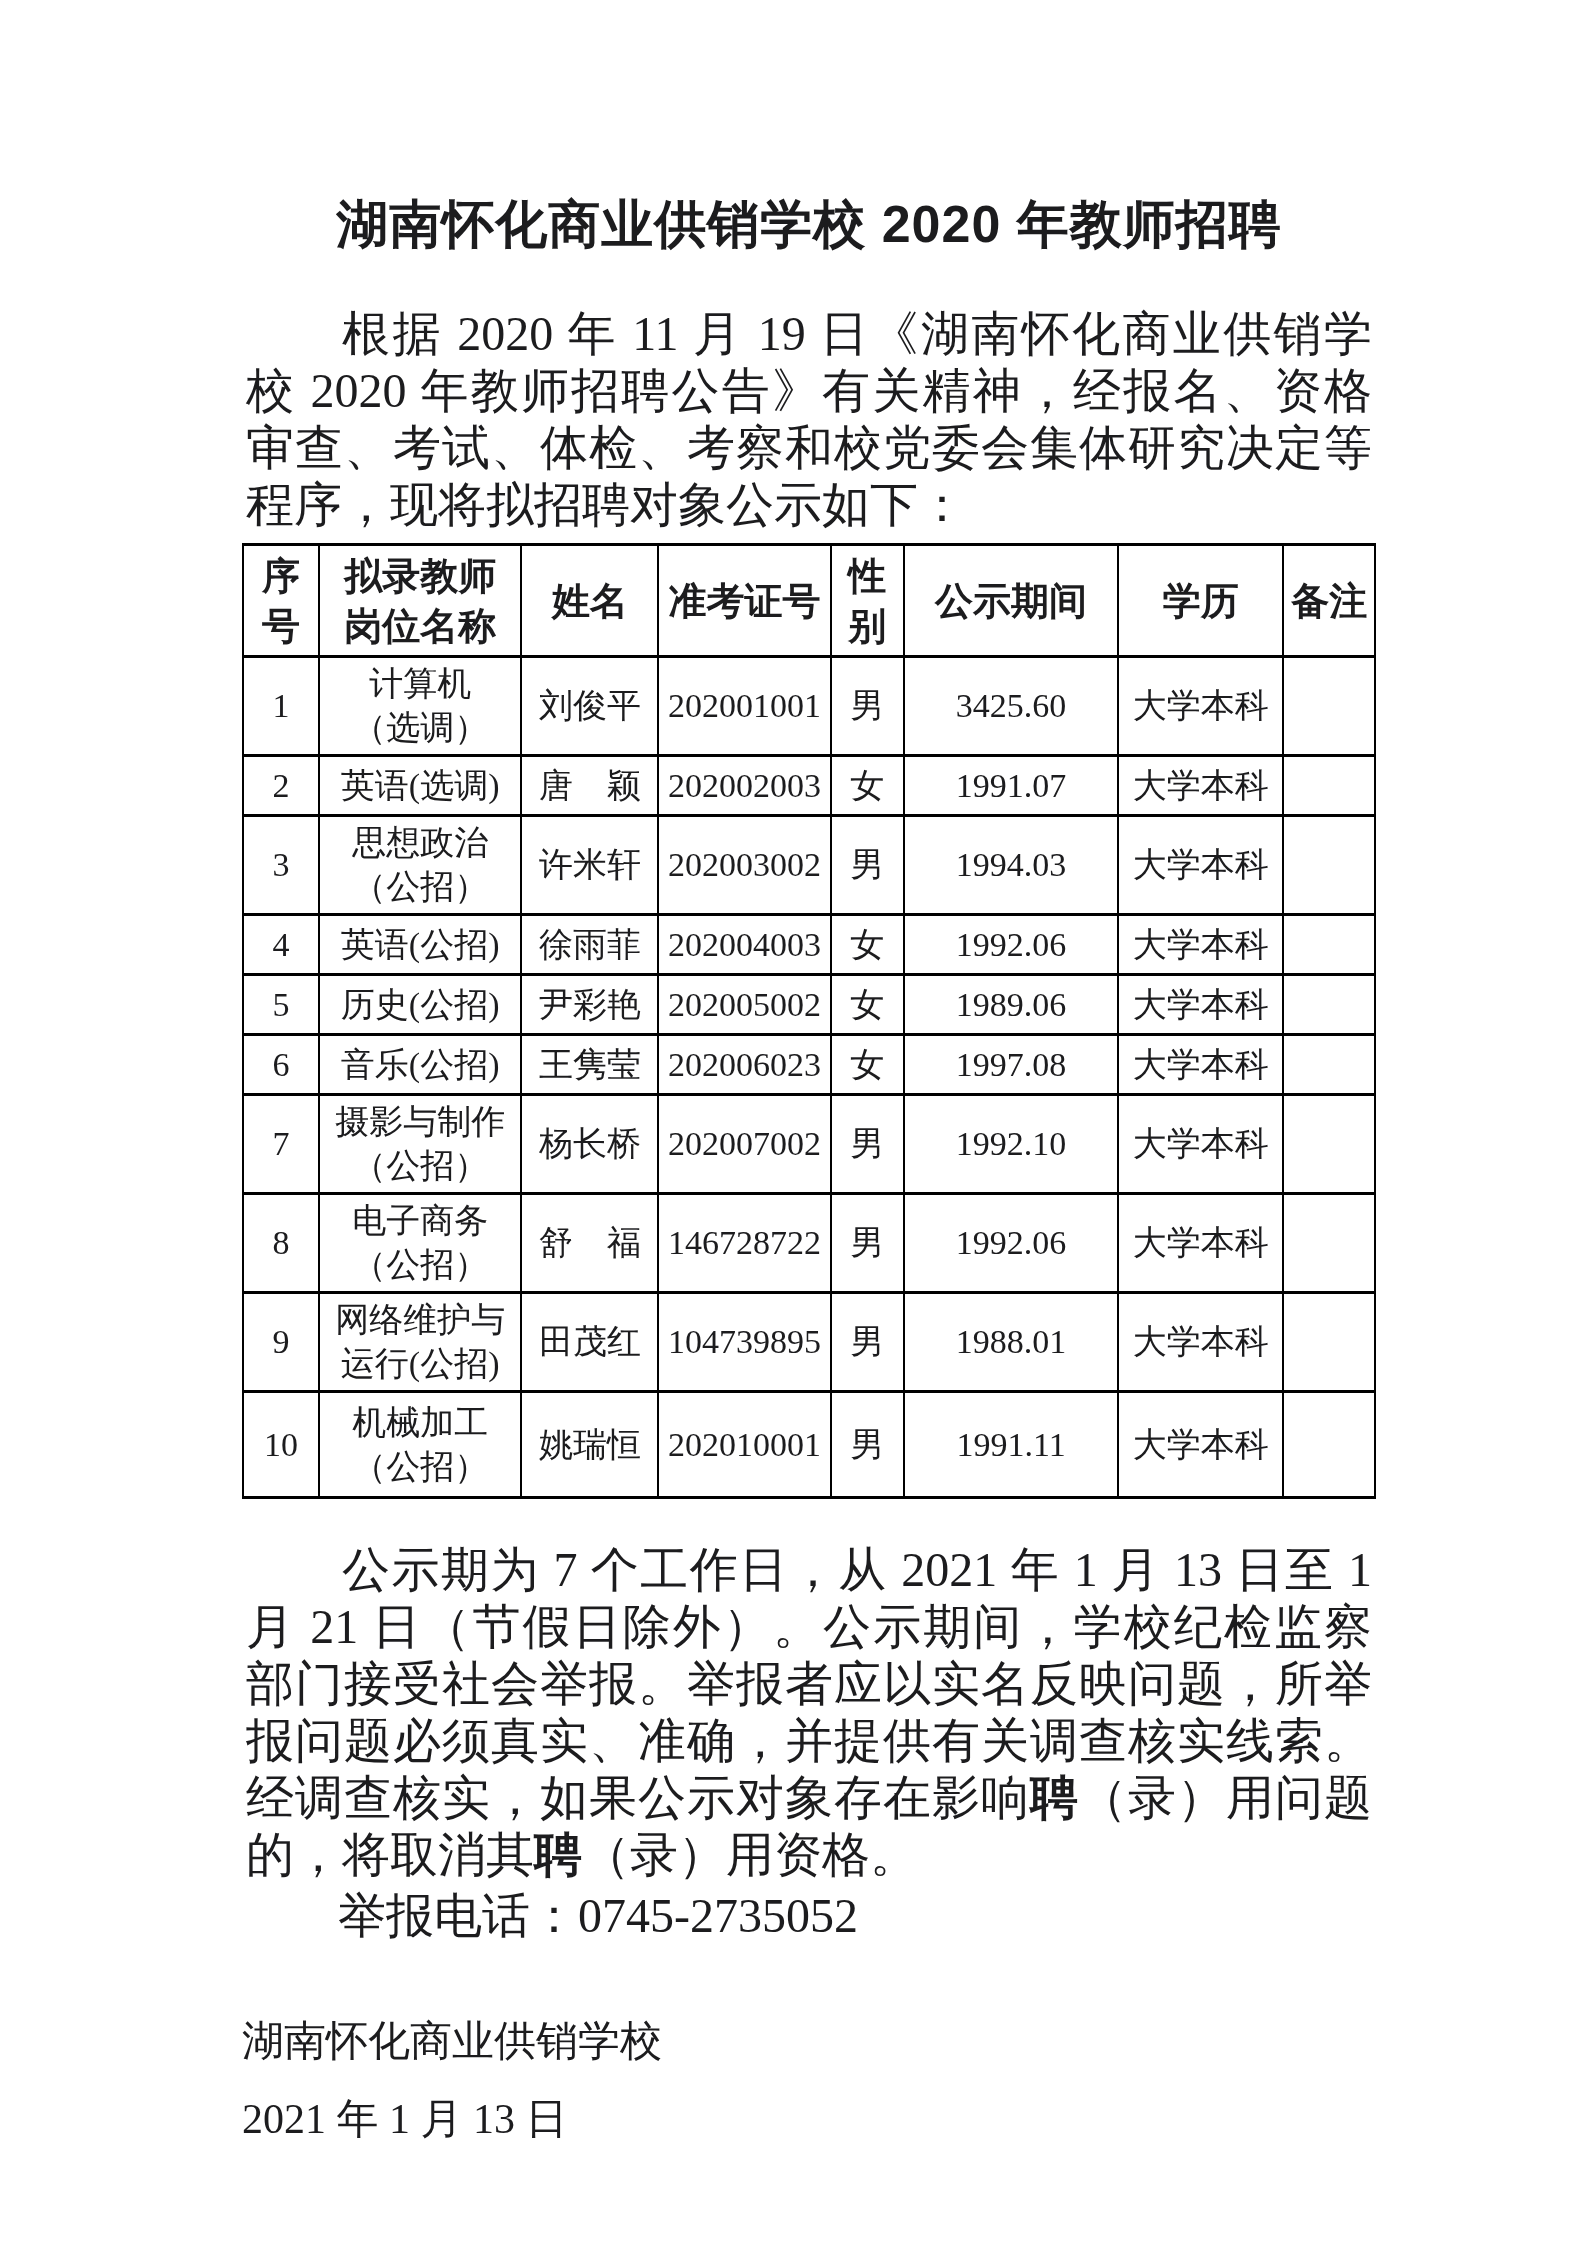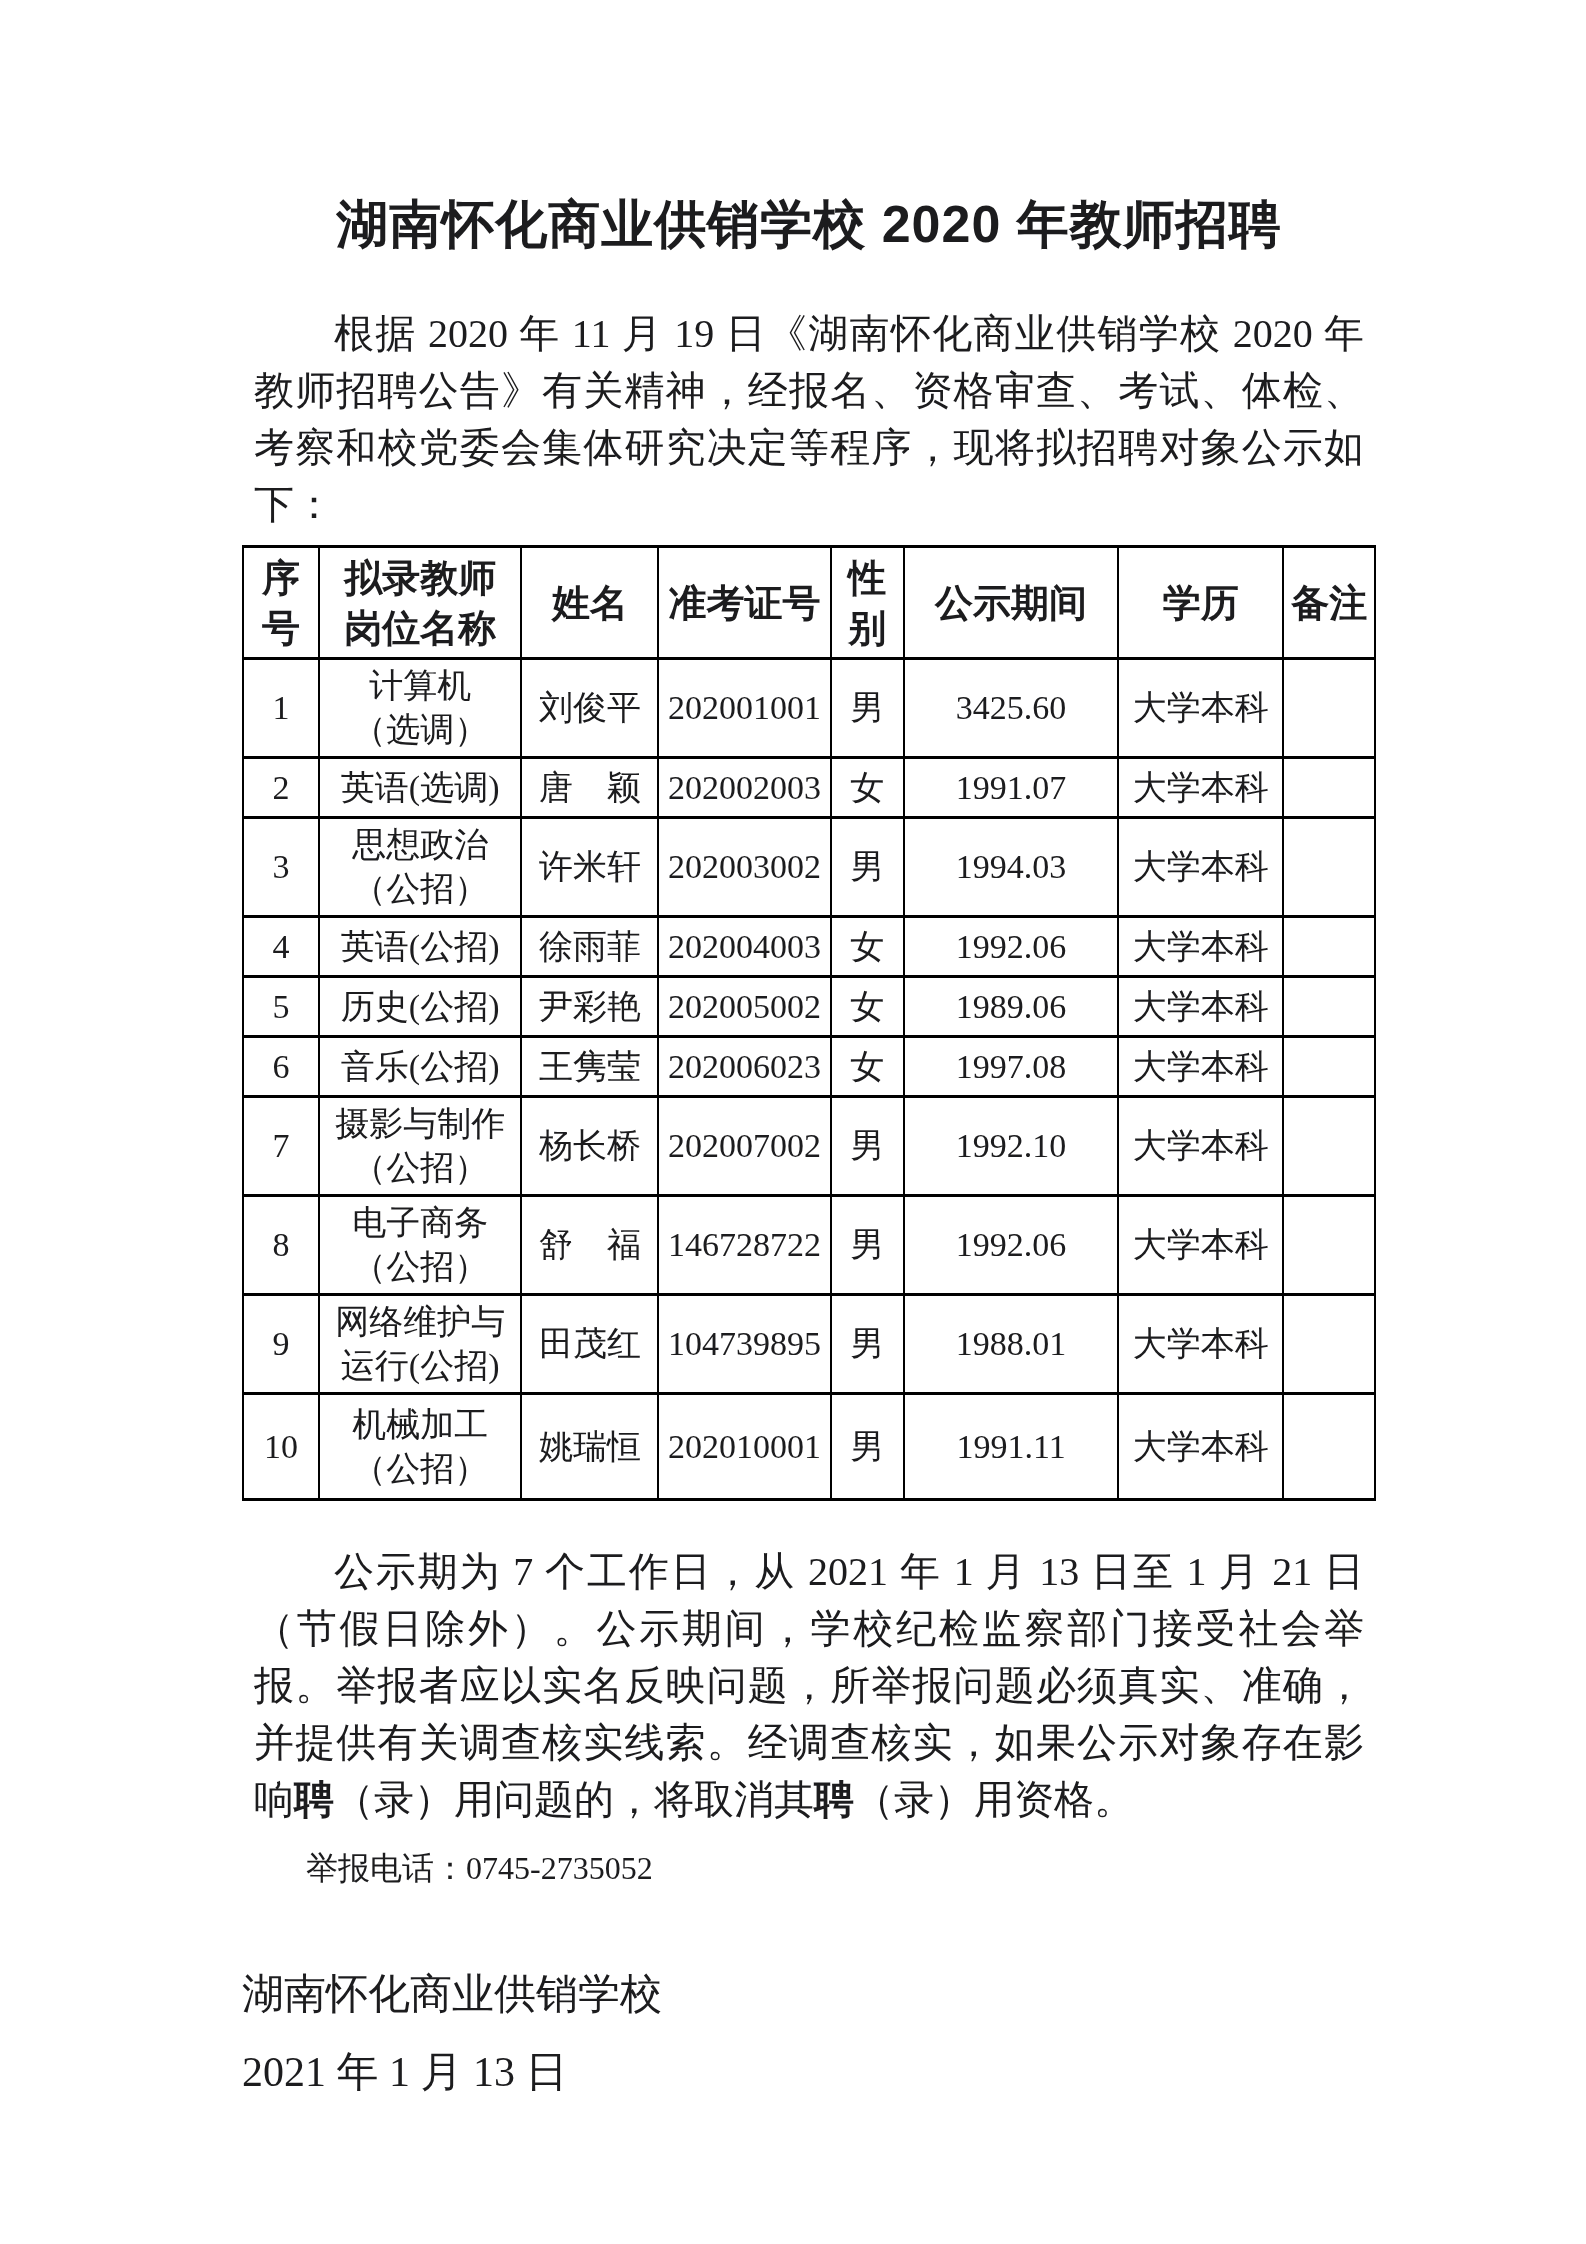--- a/index.html
+++ b/index.html
@@ -9,22 +9,22 @@
     font-family:"Liberation Serif","DejaVu Serif",serif;
     margin:0 auto;position:relative;overflow:hidden;
   }
   .doc-title{
     text-align:center;font-family:"Liberation Sans","DejaVu Sans",sans-serif;
     font-weight:700;font-size:52px;line-height:78px;letter-spacing:1px;
     margin:0 0 42px 0;
   }
   .doc-title .tline{display:block;}
   .para{
-    font-size:40px;line-height:57px;text-align:justify;
-    margin:12px;text-indent:2em;word-break:break-all;
+    font-size:48px;line-height:57px;text-align:justify;
+    margin:4px;text-indent:2em;word-break:break-all;
   }
   .bold-run{font-weight:700;}
   table.doc-table{
     width:100%;border-collapse:collapse;table-layout:fixed;
     margin-top:10px;
   }
   .doc-table td,.doc-table th{
     border-left:2px solid #000;border-right:2px solid #000;
     border-top:3px solid #000;border-bottom:3px solid #000;
     text-align:center;vertical-align:middle;
@@ -36,21 +36,21 @@
   }
   .doc-table td{font-size:34px;line-height:44px;}
   .pre{white-space:pre-line;}
   .num{font-family:"Liberation Serif","DejaVu Serif",serif;}
   .rh-head{height:112px;}
   .rh-s{height:60px;}
   .rh-d{height:88px;}
   .rh-last{height:106px;}
   .footer-block{margin-top:42px;}
   .phone-line{
-    font-size:32px;line-height:57px;margin:0;text-indent:2em;
+    font-size:48px;line-height:57px;margin:0;text-indent:2em;
   }
   .signature{
     margin-top:58px;
     font-size:42px;line-height:78px;
   }
   .signature .sline{display:block;}
 </style>
 </head>
 <body>
 

